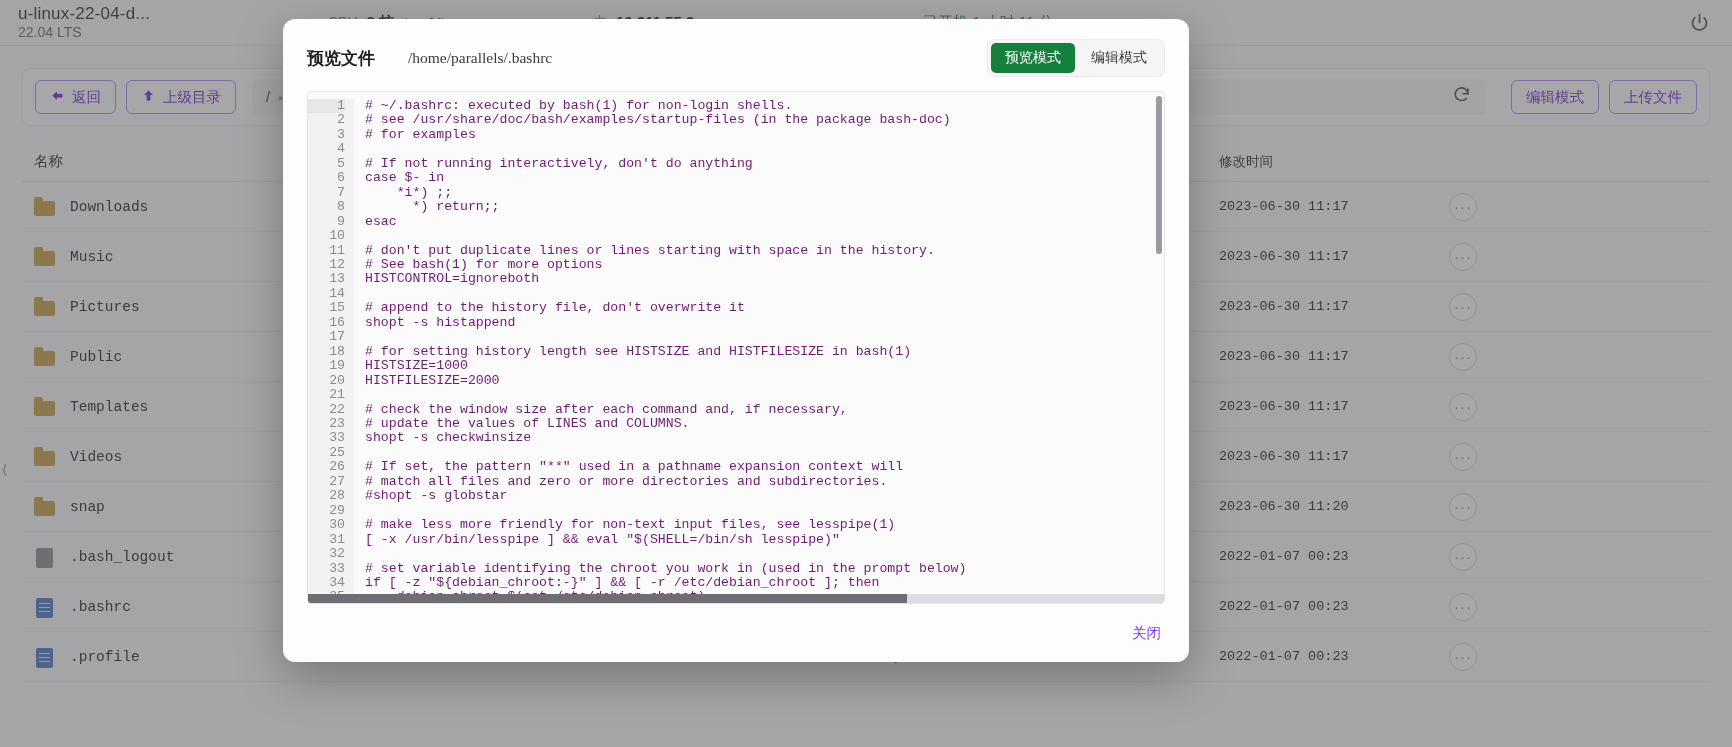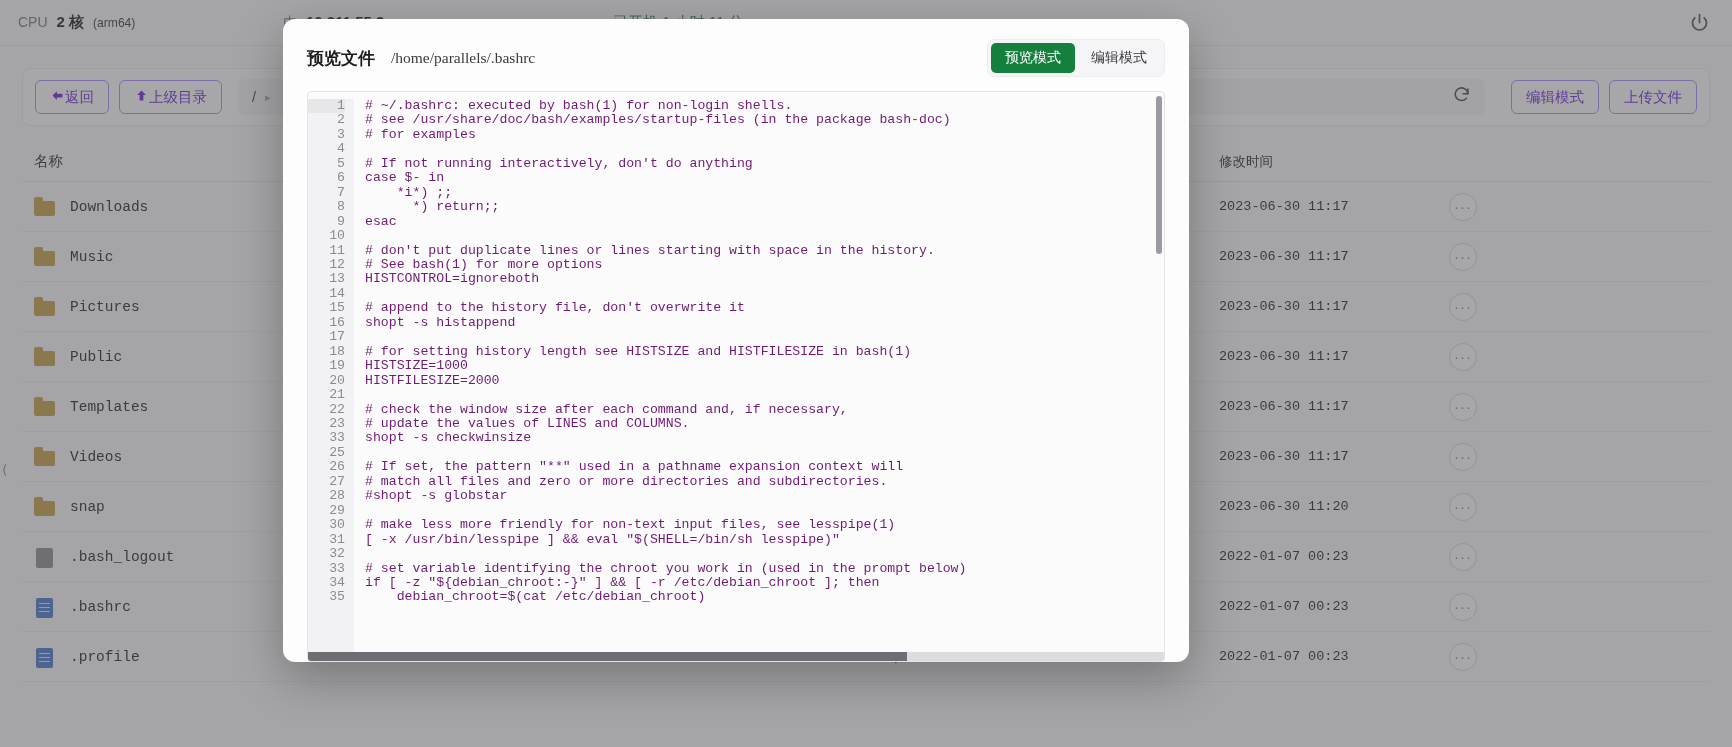--- a/index.html
+++ b/index.html
@@ -58,21 +58,21 @@
     border-radius: 8px;
     display: flex; align-items: center;
     padding: 0 12px;
     gap: 10px;
   }
   .tb-btn {
     height: 34px; padding: 0 14px;
     border: 1px solid #a78bfa; border-radius: 6px;
     background: #fff; color: #6d28d9;
     font-size: 14.5px;
-    display: flex; align-items: center; 
+    display: flex; align-items: center; gap: 7px;
     white-space: nowrap;
   }
   .crumbs {
     flex: 1; height: 36px;
     background: #f6f6f8; border-radius: 6px;
     display: flex; align-items: center; gap: 9px;
     padding: 0 14px;
     font-size: 14.5px; color: #444;
     margin: 0 6px;
     min-width: 0;
@@ -147,21 +147,21 @@
     background: #fdfdfd;
     border-radius: 12px;
     box-shadow: 0 16px 48px rgba(0,0,0,0.28);
     z-index: 100;
     display: flex; flex-direction: column;
     overflow: hidden;
   }
   .modal-head {
     display: flex; align-items: center;
     padding: 20px 24px 14px 24px;
-    gap: 16px;
+    gap: 33px;
   }
   .modal-title { font-size: 17px; font-weight: 700; color: #1d1d20; white-space: nowrap; }
   .modal-path {
     font-family: Liberation Serif, serif;
     font-size: 15.5px; color: #3a3a40;
     white-space: nowrap;
   }
   .seg {
     margin-left: auto;
     display: flex; align-items: center;
@@ -235,20 +235,24 @@
     padding: 0 28px;
   }
   .close-link { color: #7c3aed; font-size: 14.5px; }
 </style>
 </head>
 <body>
 
 <div id="bg-app">
 
   <div class="statusbar">
+    <div class="status-left">
+      <div class="status-title">u-linux-22-04-d...</div>
+      <div class="status-sub">22.04 LTS</div>
+    </div>
     <div class="status-item" style="width:265px;">
       <span class="lbl">CPU</span>
       <span class="val">2 核</span>
       <small>(arm64)</small>
     </div>
     <div class="status-item" style="width:330px;">
       <span class="lbl">内</span>
       <span class="val">10.211.55.3</span>
     </div>
     <div class="uptime">已开机 1 小时 11 分</div>
@@ -495,13 +499,16 @@
           <div>35</div>
         </div>
       <div class="codetext" id="codetext"><div># ~/.bashrc: executed by bash(1) for non-login shells.</div><div># see /usr/share/doc/bash/examples/startup-files (in the package bash-doc)</div><div># for examples</div><div>&nbsp;</div><div># If not running interactively, don't do anything</div><div>case $- in</div><div>    *i*) ;;</div><div>      *) return;;</div><div>esac</div><div>&nbsp;</div><div># don't put duplicate lines or lines starting with space in the history.</div><div># See bash(1) for more options</div><div>HISTCONTROL=ignoreboth</div><div>&nbsp;</div><div># append to the history file, don't overwrite it</div><div>shopt -s histappend</div><div>&nbsp;</div><div># for setting history length see HISTSIZE and HISTFILESIZE in bash(1)</div><div>HISTSIZE=1000</div><div>HISTFILESIZE=2000</div><div>&nbsp;</div><div># check the window size after each command and, if necessary,</div><div># update the values of LINES and COLUMNS.</div><div>shopt -s checkwinsize</div><div>&nbsp;</div><div># If set, the pattern "**" used in a pathname expansion context will</div><div># match all files and zero or more directories and subdirectories.</div><div>#shopt -s globstar</div><div>&nbsp;</div><div># make less more friendly for non-text input files, see lesspipe(1)</div><div>[ -x /usr/bin/lesspipe ] &amp;&amp; eval "$(SHELL=/bin/sh lesspipe)"</div><div>&nbsp;</div><div># set variable identifying the chroot you work in (used in the prompt below)</div><div>if [ -z "${debian_chroot:-}" ] &amp;&amp; [ -r /etc/debian_chroot ]; then</div><div>    debian_chroot=$(cat /etc/debian_chroot)</div></div>
     </div>
     <div class="vscroll"></div>
     <div class="hscroll-track">
       <div class="hscroll-thumb"></div>
     </div>
   </div>
 
+  <div class="modal-foot">
+    <div class="close-link">关闭</div>
+  </div>
 </div>
 
 </body></html>

